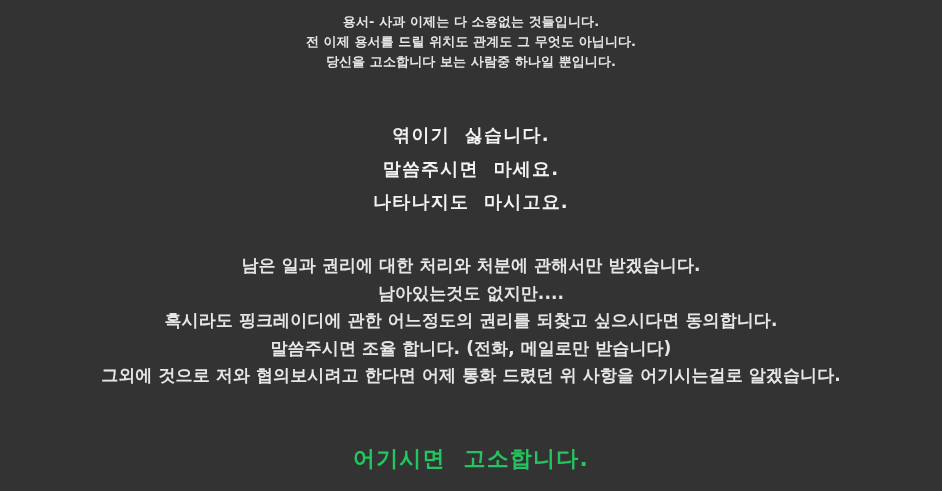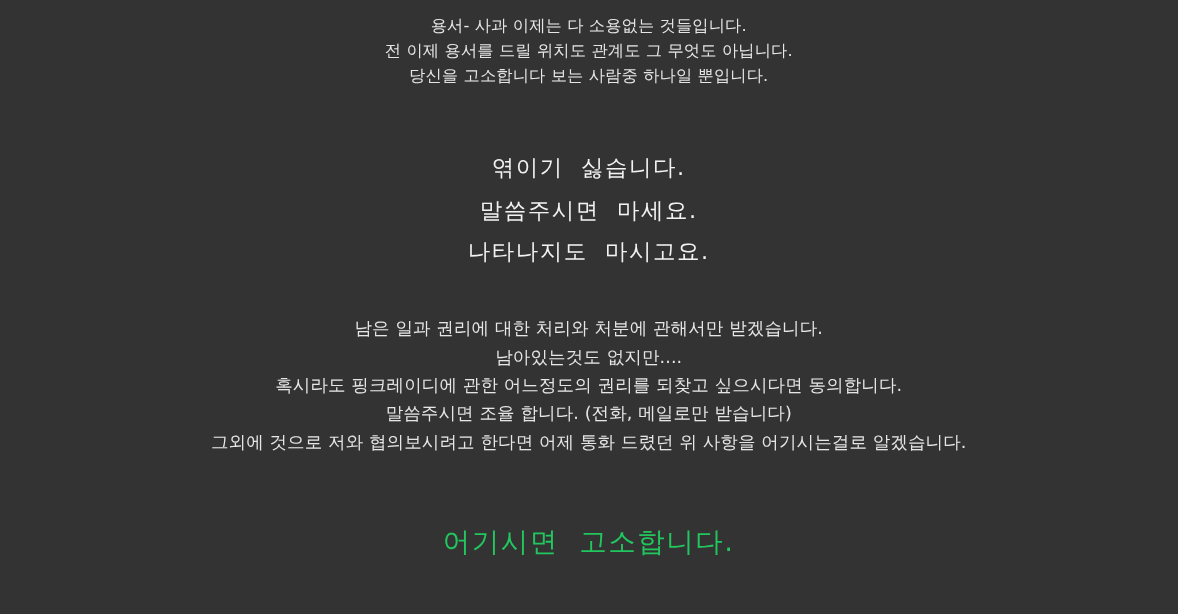--- a/index.html
+++ b/index.html
@@ -20,20 +20,21 @@
     height: 491px;
     position: relative;
     box-sizing: border-box;
     padding-top: 12px;
     text-align: center;
   }
   .line {
     display: block;
     white-space: pre;
     line-height: 1.55;
+    font-weight: bold;
   }
   
   .block-intro .line {
     font-size: 13px;
     color: #e6e6e6;
     letter-spacing: 0.1px;
   }
   
   .gap-1 { height: 46px; }
 
@@ -41,21 +42,21 @@
   .block-demand .line {
     font-size: 18px;
     color: #f2f2f2;
     letter-spacing: 1.2px;
     line-height: 1.85;
   }
   .gap-2 { height: 34px; }
 
   
   .block-terms .line {
-    font-size: 14px;
+    font-size: 17px;
     color: #e6e6e6;
     letter-spacing: 0.1px;
     line-height: 1.62;
   }
   .gap-3 { height: 52px; }
 
   
   .block-warning .line {
     font-size: 22px;
     color: #22c55e;

